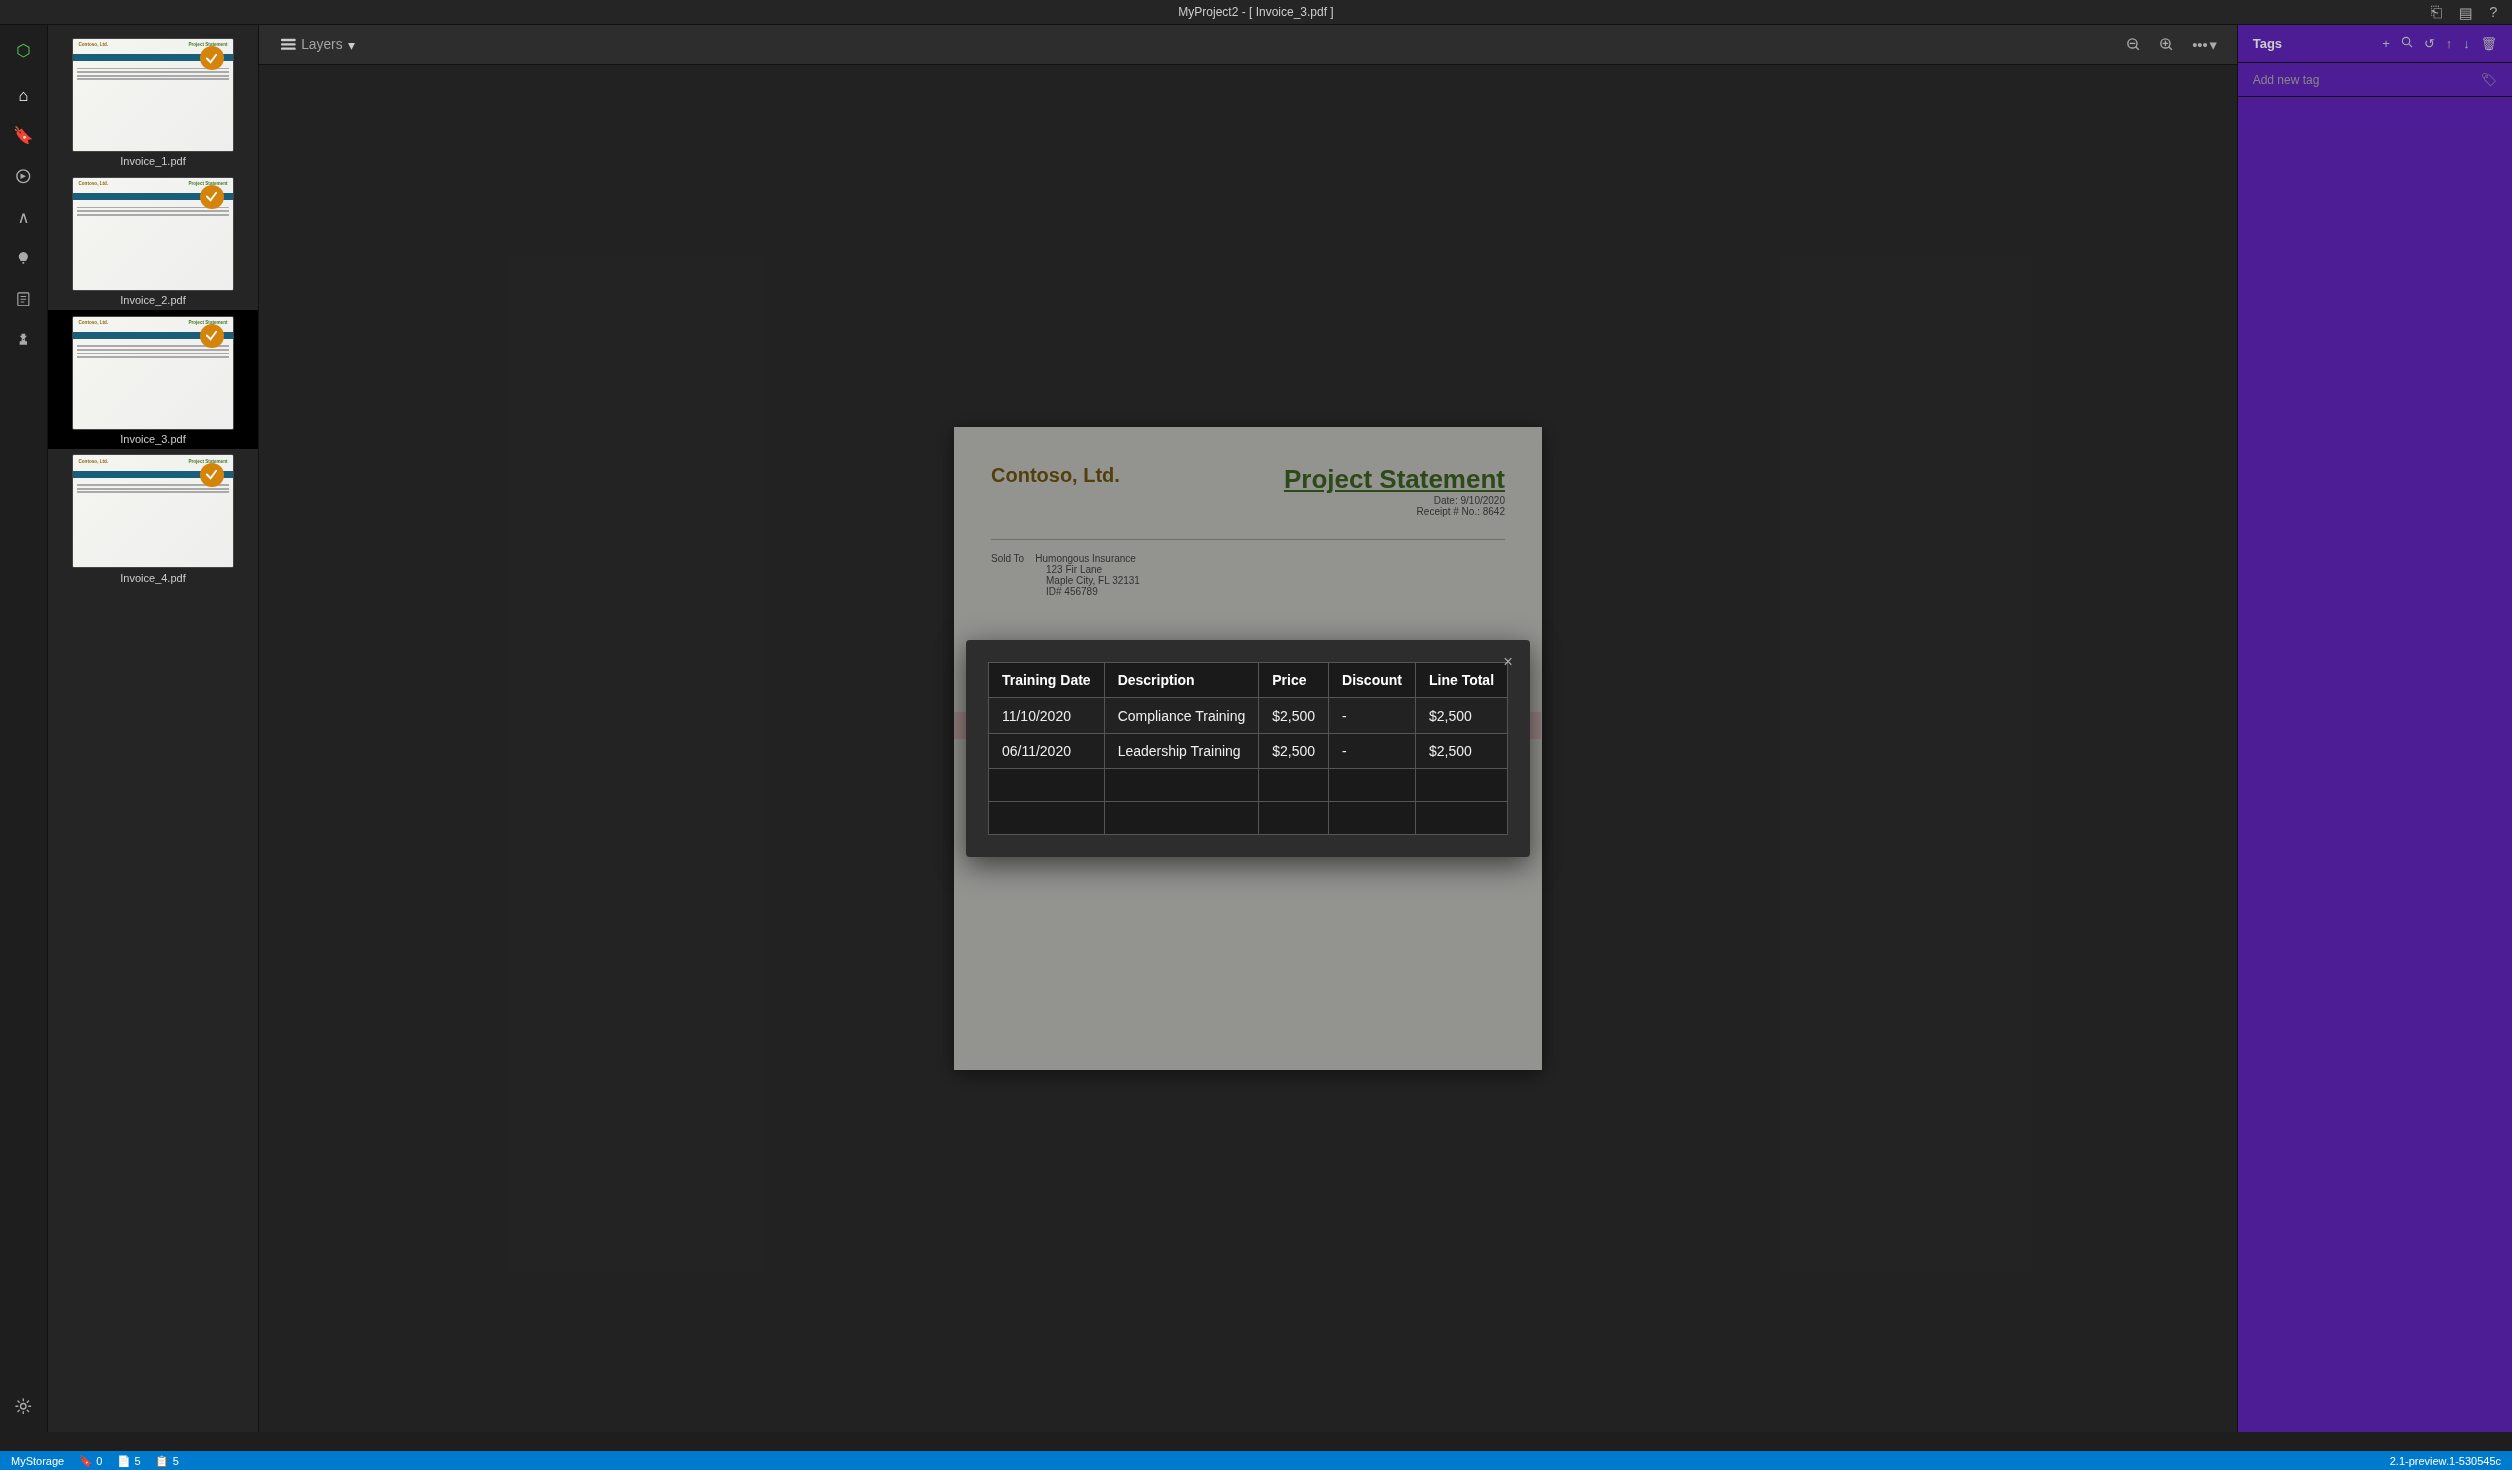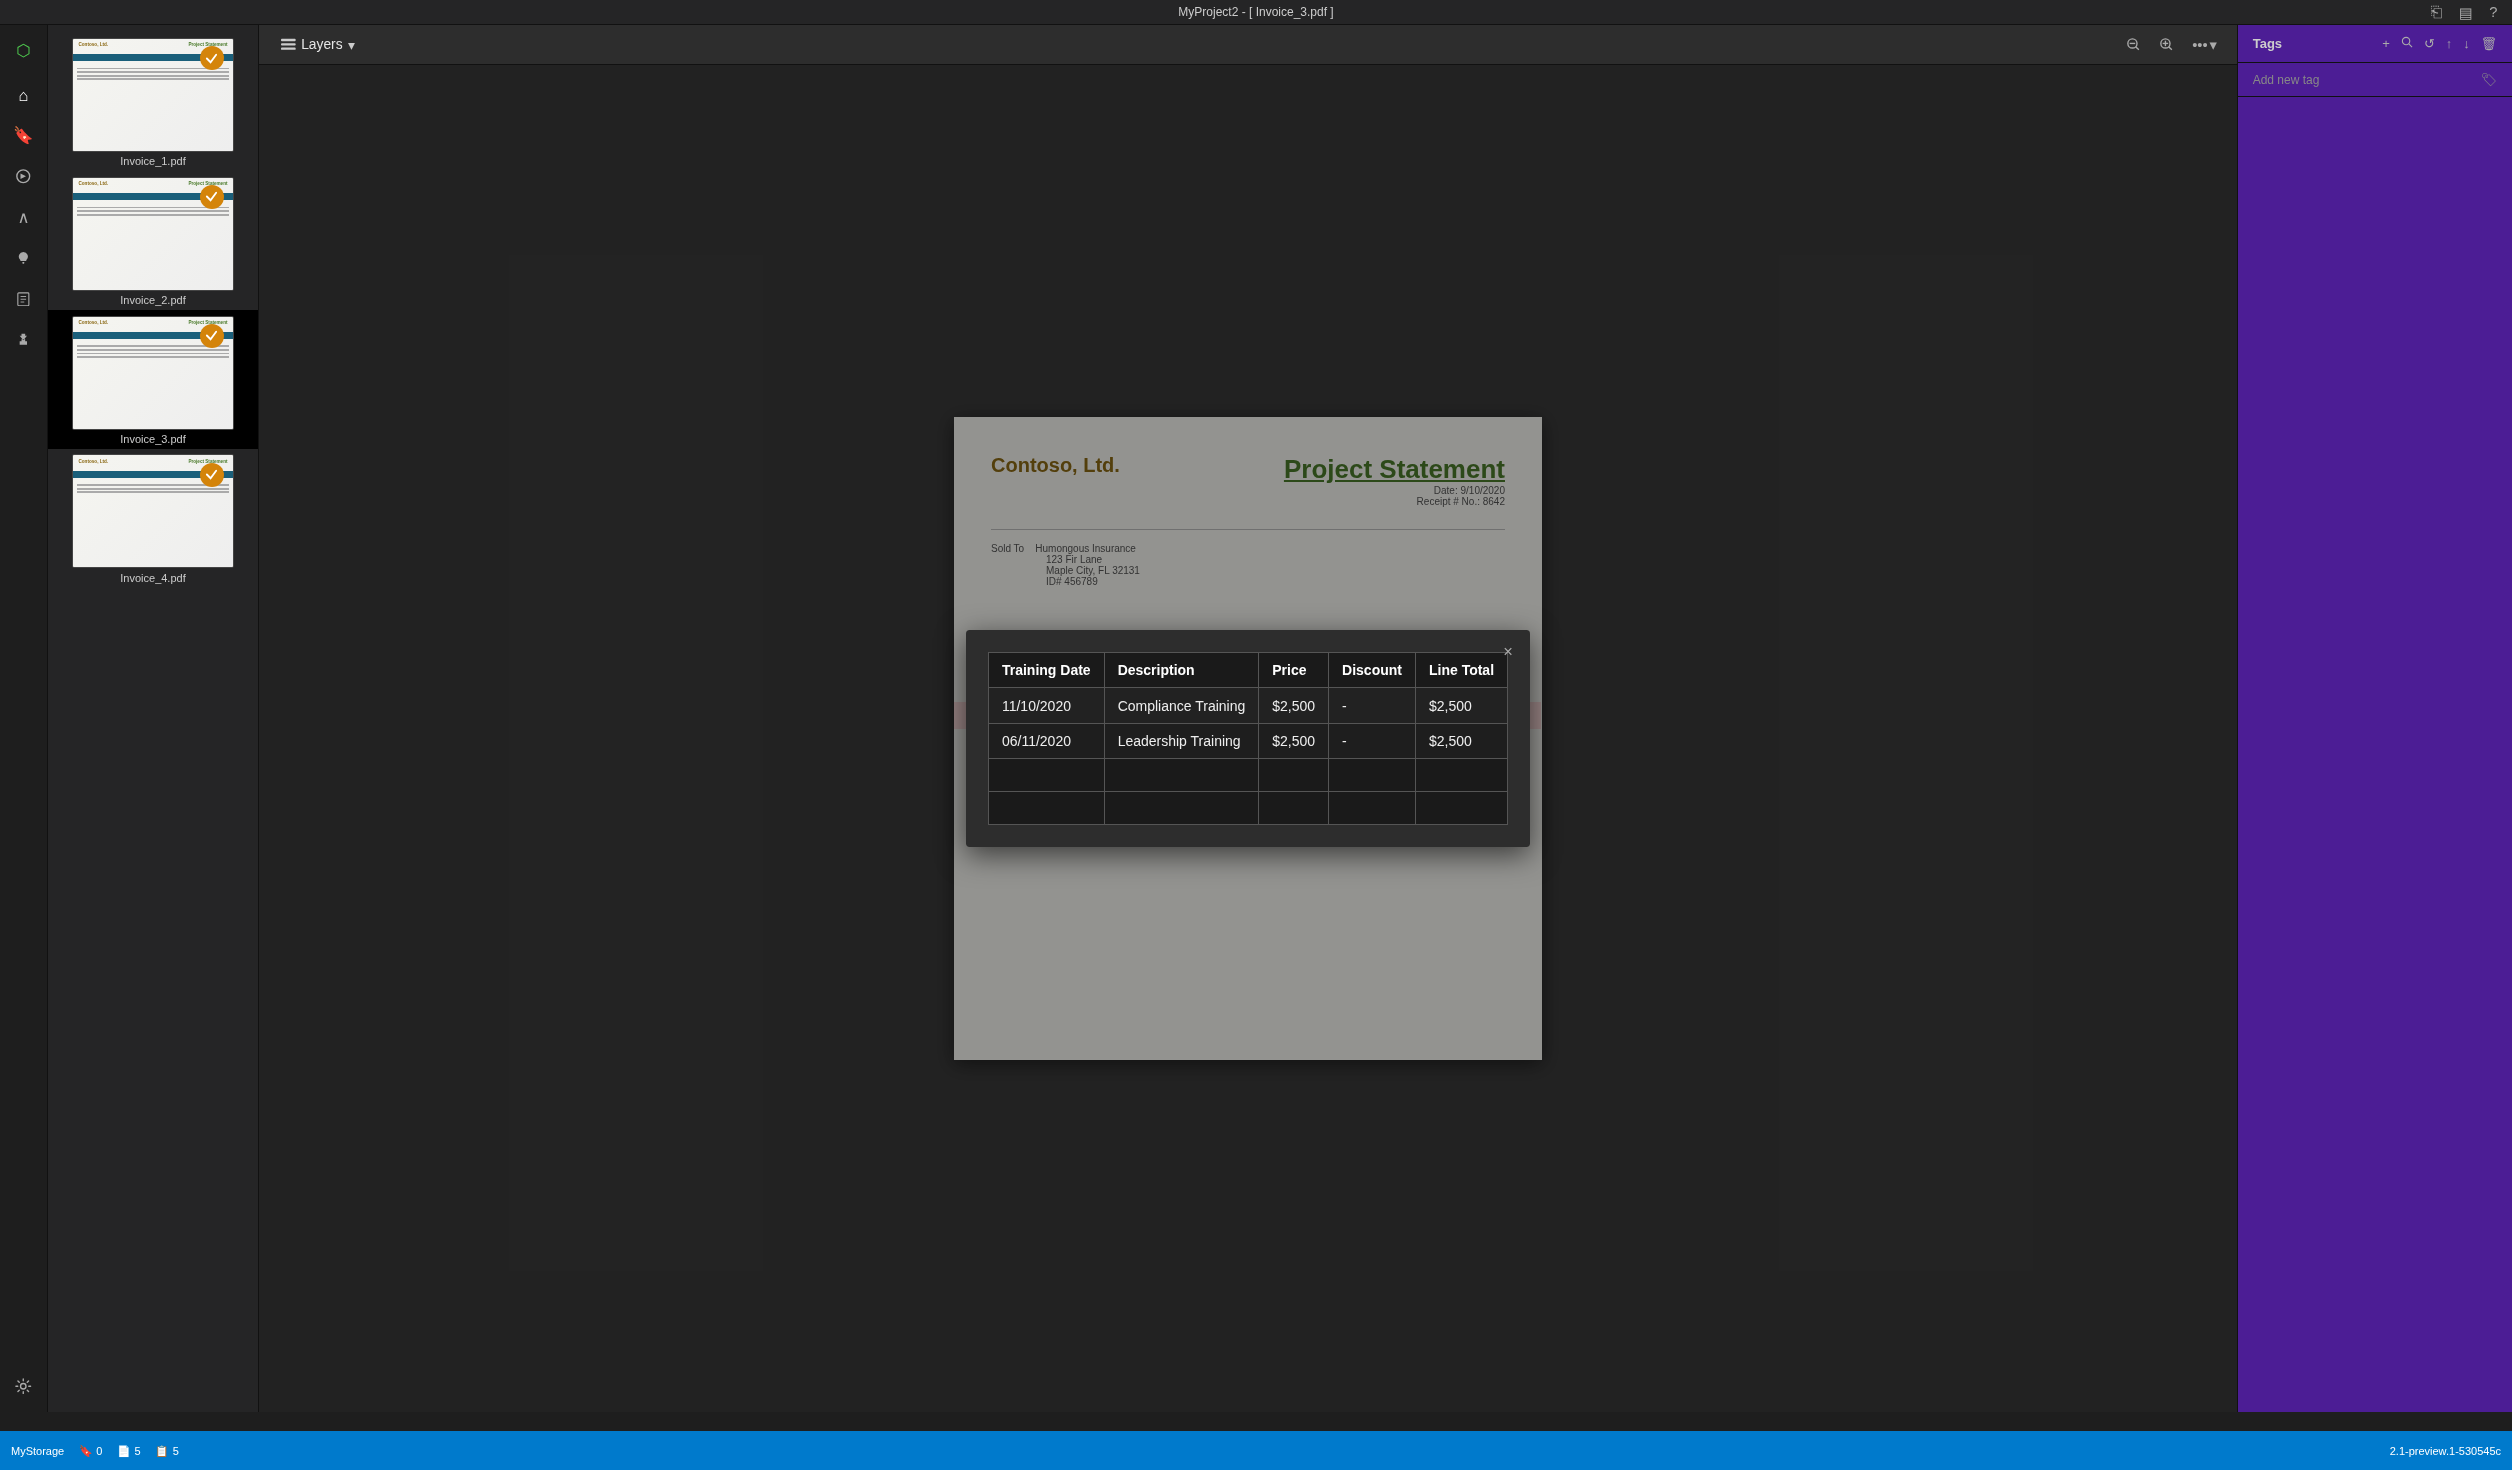--- a/index.html
+++ b/index.html
@@ -190,21 +190,21 @@
       align-items: center;
       gap: 5.5px;
       background: transparent;
       border: none;
       color: #ccc;
       cursor: pointer;
       font-size: 13.8px;
       padding: 3.7px 7.3px;
       border-radius: 2.8px;
     }
-    .toolbar-layers-label { font-size: 13.8px; color: #e5e5e5; }
+    .toolbar-layers-label { font-size: 13.8px; color: #a3a3a3; }
     .toolbar-spacer { flex: 1; }
     .toolbar-icon-btn {
       background: transparent;
       border: none;
       color: #aaa;
       cursor: pointer;
       font-size: 14.7px;
       padding: 3.7px 5.5px;
       border-radius: 2.8px;
       display: flex;
@@ -320,21 +320,21 @@
     }
     .tags-add-icon {
       margin-left: auto;
       color: #888;
       font-size: 13px;
       cursor: pointer;
     }
 
     
     .status-bar {
-      height: 40px;
+      height: 20px;
       background: #007acc;
       display: flex;
       align-items: center;
       padding: 6px 11px;
       gap: 14.7px;
       font-size: 11px;
       color: #fff;
       flex-shrink: 0;
       margin-top: 19px;
     }

